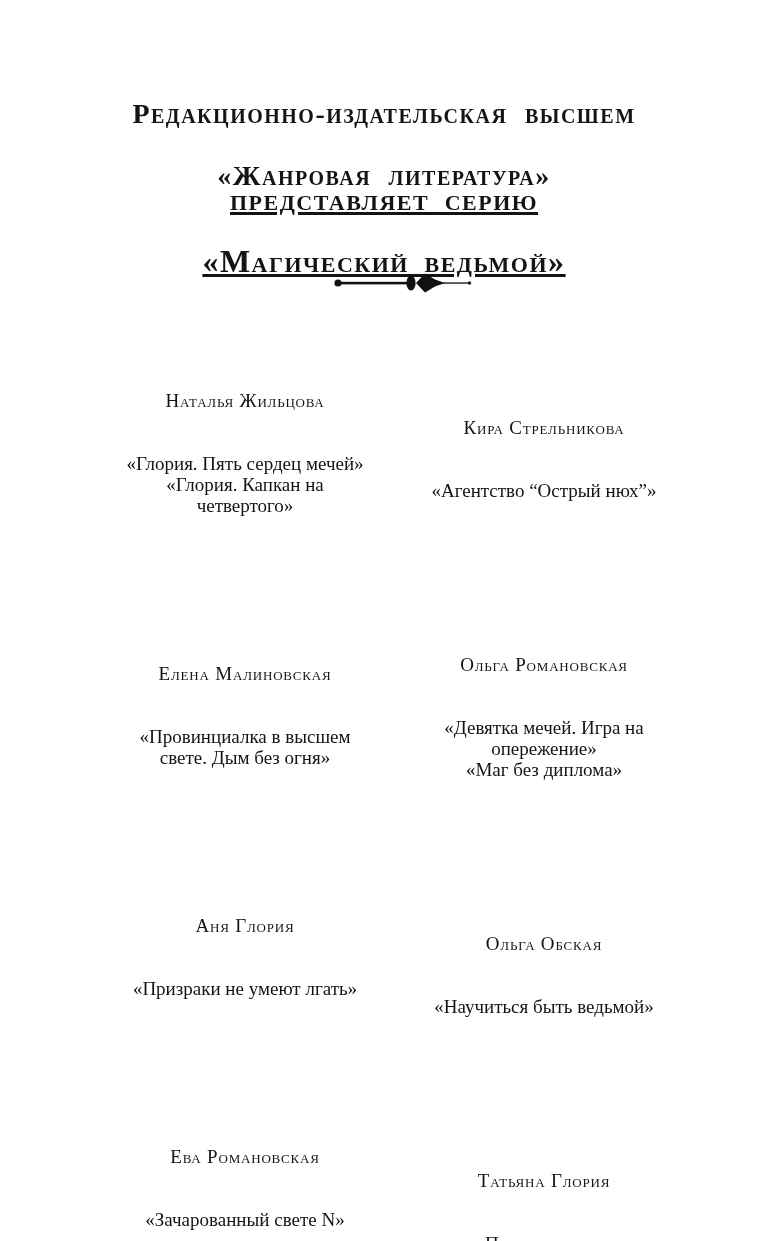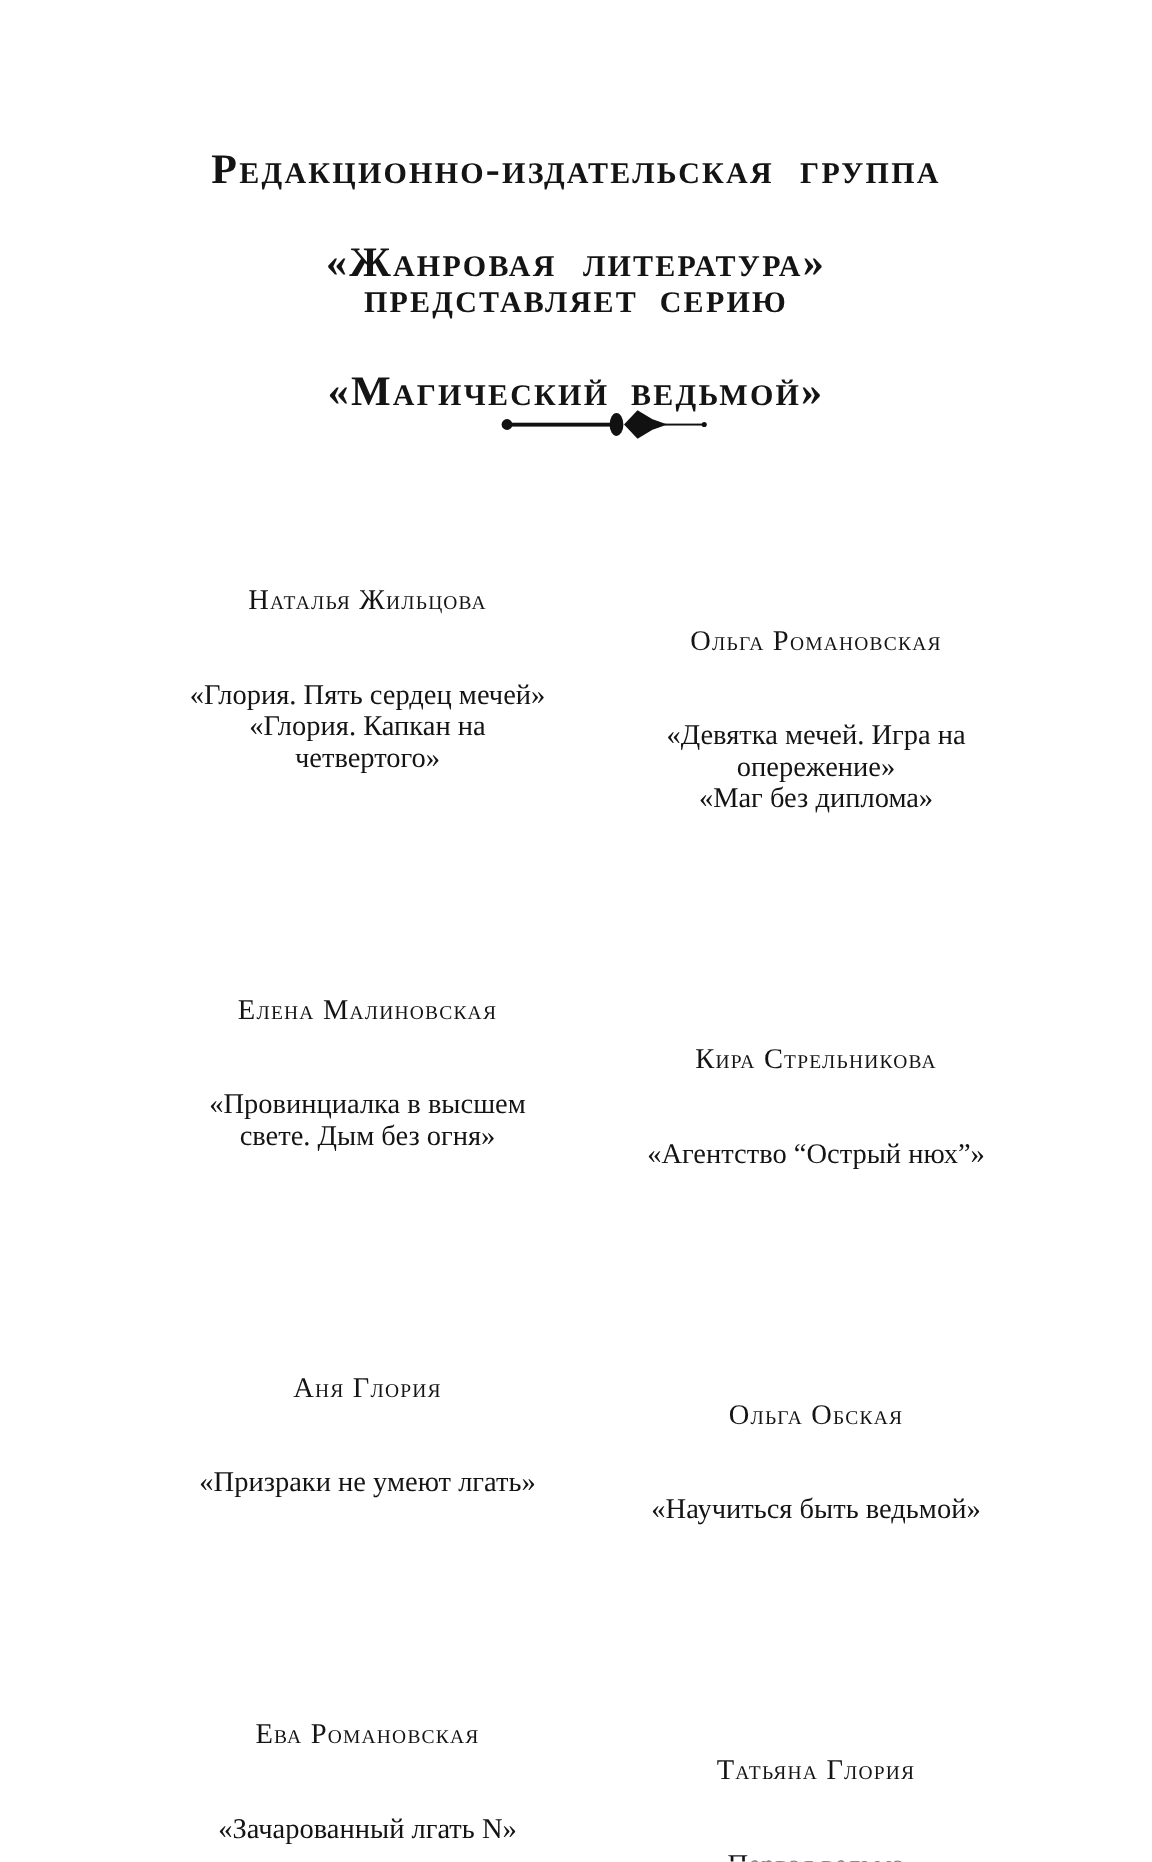--- a/index.html
+++ b/index.html
@@ -23,26 +23,27 @@
     top: 98px;
     font-size: 28px;
     line-height: 31px;
     font-weight: bold;
     font-variant-caps: small-caps;
     letter-spacing: 1.5px;
     word-spacing: 9px;
   }
   .series-header {
     top: 184px;
-    font-size: 28px;
+    font-size: 32px;
     line-height: 31px;
     font-weight: bold;
     font-variant-caps: small-caps;
     letter-spacing: 1.5px;
     word-spacing: 6px;
+    text-decoration: underline;
   }
   .ornament {
     position: absolute;
     left: 333px;
     top: 271px;
     width: 140px;
     height: 24px;
   }
   .col {
     position: absolute;
@@ -58,21 +59,21 @@
   .author {
     font-variant-caps: small-caps;
     letter-spacing: 0.8px;
   }
 </style>
 </head>
 <body>
 
 <div class="page">
 
-  <div class="centered-block group-header"><span>Редакционно-издательская группа</span><br>
+  <div class="centered-block group-header"><span>Редакционно-издательская высшем</span><br>
 <span>«Жанровая литература»</span></div>
 
   <div class="centered-block series-header"><span>представляет серию</span><br>
 <span>«Магический ведьмой»</span></div>
 
   <svg class="ornament" viewBox="0 0 140 24" xmlns="http://www.w3.org/2000/svg">
     <g fill="#111111" stroke="none">
       <circle cx="5" cy="12" r="3.6"></circle>
       <rect x="5" y="10.8" width="72" height="2.6"></rect>
       <ellipse cx="78" cy="12" rx="4.6" ry="7.6"></ellipse>
@@ -93,41 +94,41 @@
       <div class="author">Елена Малиновская</div>
       <div class="titles">«Провинциалка в высшем
 свете. Дым без огня»</div>
     </div>
     <div class="entry">
       <div class="author">Аня Глория</div>
       <div class="titles">«Призраки не умеют лгать»</div>
     </div>
     <div class="entry">
       <div class="author">Ева Романовская</div>
-      <div class="titles">«Зачарованный лгать N»</div>
+      <div class="titles">«Зачарованный свете N»</div>
     </div>
     
     
     
     
     
     
     
   </div>
 
   <div class="col col-right">
     <div class="entry">
+      <div class="author">Кира Стрельникова</div>
+      <div class="titles">«Агентство “Острый нюх”»</div>
+    </div>
+    <div class="entry">
       <div class="author">Ольга Романовская</div>
       <div class="titles">«Девятка мечей. Игра на
 опережение»
 «Маг без диплома»</div>
-    </div>
-    <div class="entry">
-      <div class="author">Кира Стрельникова</div>
-      <div class="titles">«Агентство “Острый нюх”»</div>
     </div>
     <div class="entry">
       <div class="author">Ольга Обская</div>
       <div class="titles">«Научиться быть ведьмой»</div>
     </div>
     <div class="entry">
       <div class="author">Татьяна Глория</div>
       <div class="titles">«Первая ведьма»</div>
     </div>
     

